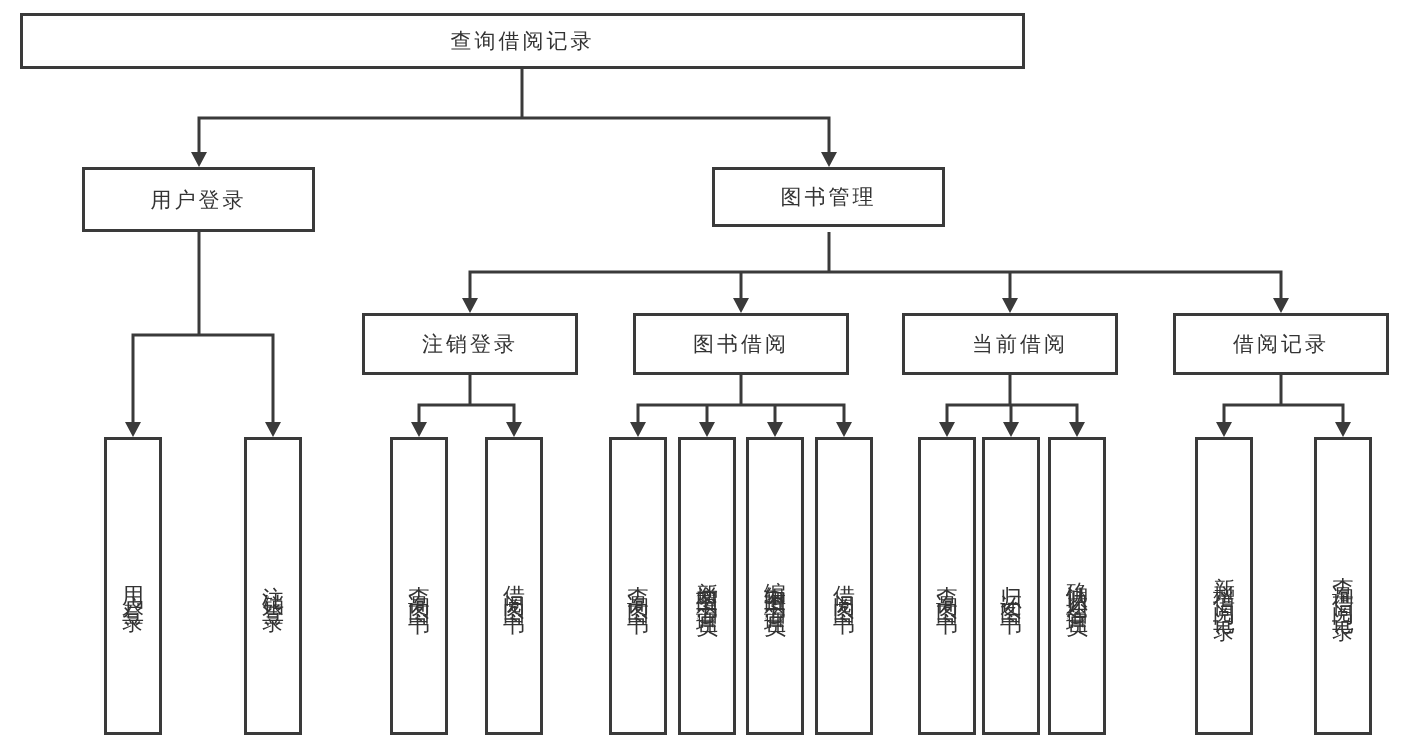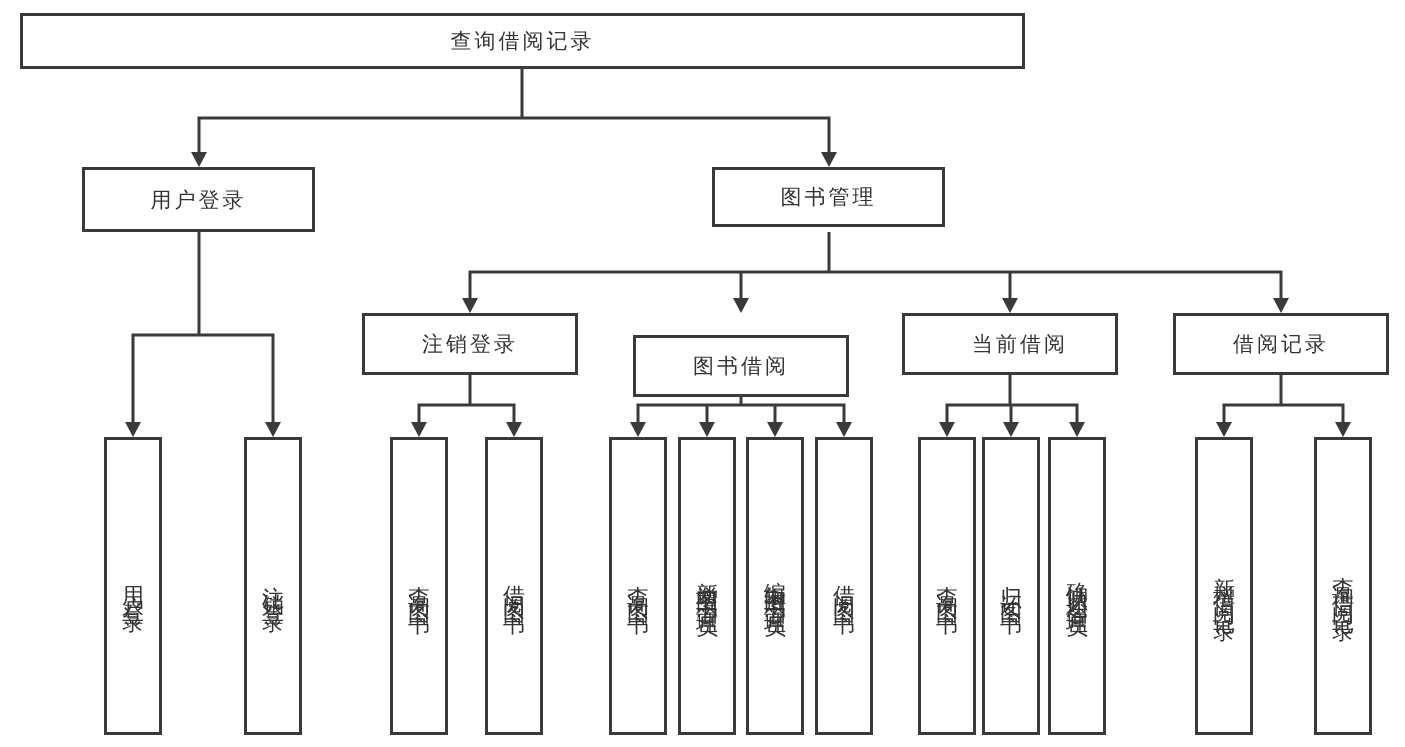--- a/index.html
+++ b/index.html
@@ -25,21 +25,21 @@
     color:var(--text);
   }
   .hlabel{
     font-size:21px;letter-spacing:3px;color:var(--text);white-space:nowrap;
   }
   .root{left:20px;top:13px;width:1005px;height:56px;}
   .l2a{left:82px;top:167px;width:233px;height:65px;}
   .l2b{left:712px;top:167px;width:233px;height:60px;}
   .l3{top:313px;width:216px;height:62px;}
   .l3a{left:362px;}
-  .l3b{left:633px;margin-top:22px;}
+  .l3b{left:633px;}
   .l3c{left:902px;padding-left:20px;}
   .l3d{left:1173px;}
   .leaf{top:437px;width:58px;height:298px;}
   .vlabel{
     writing-mode:vertical-rl;
     text-orientation:mixed;
     font-size:22px;line-height:1;
     letter-spacing:9px;
     color:var(--text);
     white-space:nowrap;

